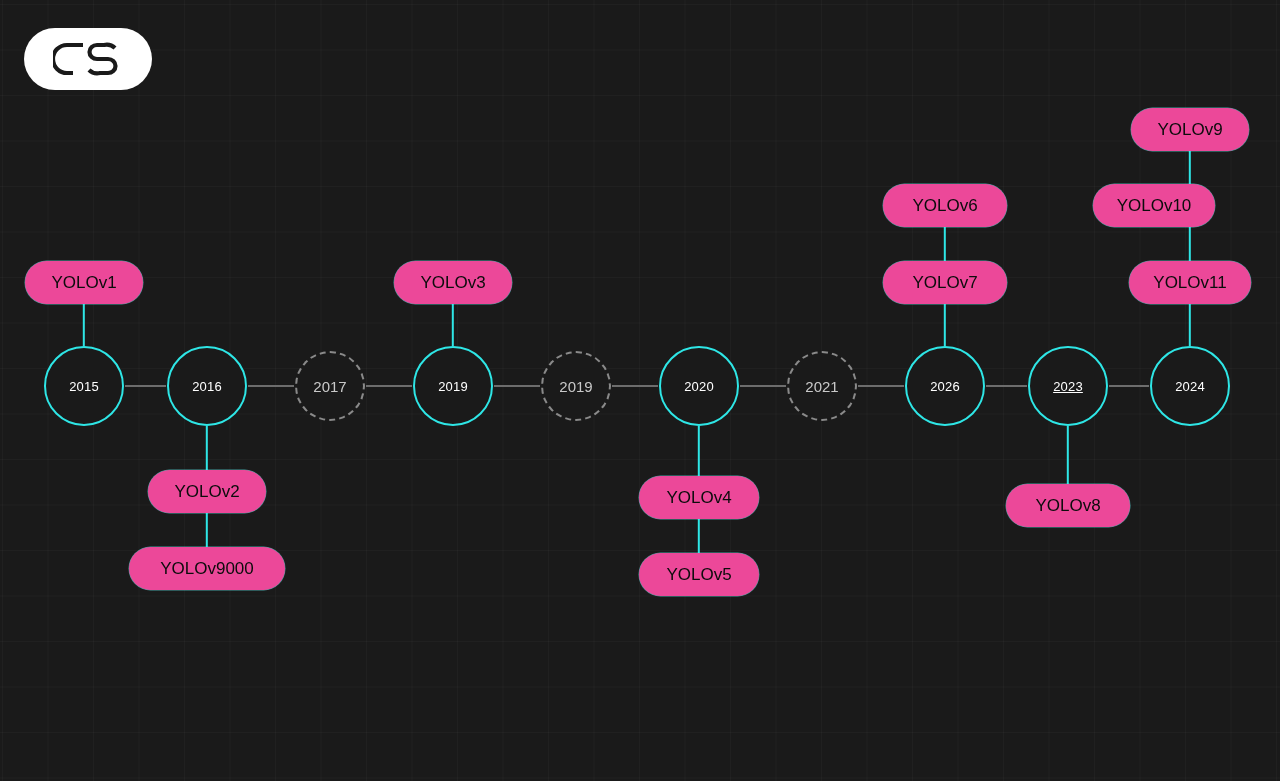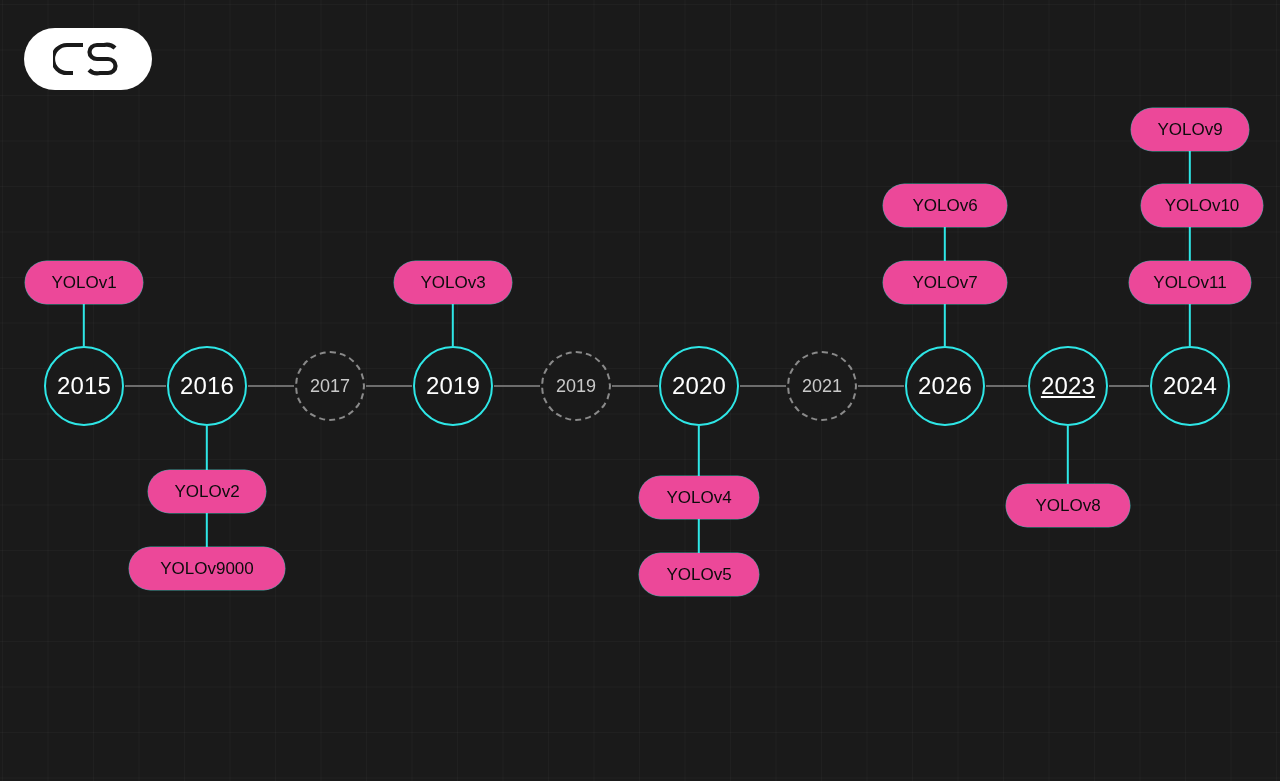--- a/index.html
+++ b/index.html
@@ -65,31 +65,31 @@
     justify-content: center;
     background: #1a1a1a;
   }
   .year-node.major {
     width: 80px;
     height: 80px;
     border: 2.6px solid #2ee6e6;
     margin-left: -40px;
     margin-top: -40px;
     color: #ffffff;
-    font-size: 24px;
+    font-size: 13px;
     letter-spacing: 0.2px;
   }
   .year-node.minor {
     width: 70px;
     height: 70px;
     border: 2.4px dashed #8a8a8a;
     margin-left: -35px;
     margin-top: -35px;
     color: #c9c9c9;
-    font-size: 18px;
+    font-size: 15px;
   }
 
   
   .pill {
     position: absolute;
     height: 43px;
     background: #ec4899;
     border-radius: 22px;
     display: flex;
     align-items: center;
@@ -147,21 +147,21 @@
     <div class="connector" style="left: 945px; top: 304px; height: 42px;"></div>
     <div class="connector" style="left: 945px; top: 227px; height: 34px;"></div>
     <div class="pill" style="left: 945px; top: 184px; width: 124px;">YOLOv6</div>
     <div class="pill" style="left: 945px; top: 261px; width: 124px;">YOLOv7</div>
     <div class="connector" style="left: 1068px; top: 426px; height: 58px;"></div>
     <div class="pill" style="left: 1068px; top: 484px; width: 124px;">YOLOv8</div>
     <div class="connector" style="left: 1190px; top: 304px; height: 42px;"></div>
     <div class="connector" style="left: 1190px; top: 151px; height: 33px;"></div>
     <div class="connector" style="left: 1190px; top: 227px; height: 34px;"></div>
     <div class="pill" style="left: 1190px; top: 108px; width: 118px;">YOLOv9</div>
-    <div class="pill" style="left: 1202px; top: 184px; width: 122px; text-align: right;">YOLOv10</div>
+    <div class="pill" style="left: 1154px; top: 184px; width: 122px; text-align: right;">YOLOv10</div>
     <div class="pill" style="left: 1190px; top: 261px; width: 122px;">YOLOv11</div>
     <div class="year-node major" style="left: 84px; top: 386px;">2015</div>
     <div class="year-node major" style="left: 207px; top: 386px;">2016</div>
     <div class="year-node minor" style="left: 330px; top: 386px;">2017</div>
     <div class="year-node major" style="left: 453px; top: 386px;">2019</div>
     <div class="year-node minor" style="left: 576px; top: 386px;">2019</div>
     <div class="year-node major" style="left: 699px; top: 386px;">2020</div>
     <div class="year-node minor" style="left: 822px; top: 386px;">2021</div>
     <div class="year-node major" style="left: 945px; top: 386px;">2026</div>
     <div class="year-node major" style="left: 1068px; top: 386px; text-decoration: underline;">2023</div>

